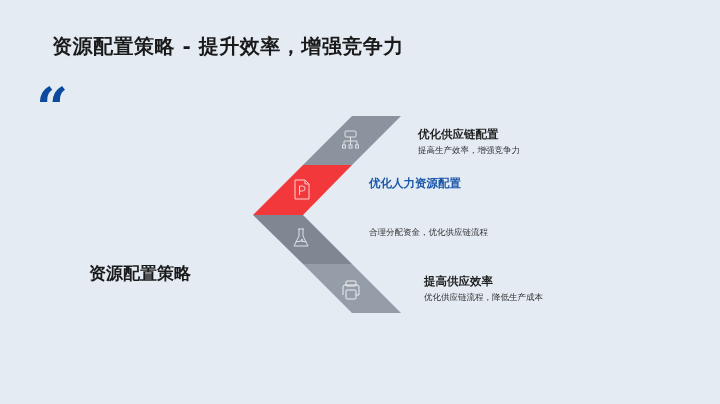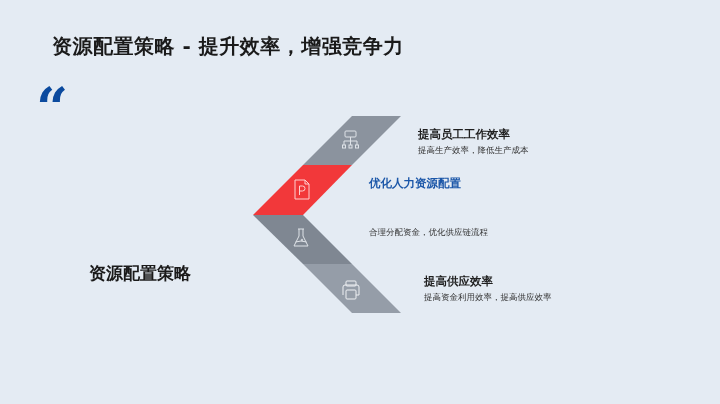--- a/index.html
+++ b/index.html
@@ -72,28 +72,28 @@
   </g>
 
   <g fill="none" stroke="#eef0f3" stroke-width="1">
     <rect x="346" y="281" width="10" height="5" rx="1"></rect>
     <path d="M343,295 L343,287 Q343,285 345,285 L357,285 Q359,285 359,287 L359,295 L356,295"></path>
     <rect x="346" y="290" width="10" height="9" rx="1"></rect>
   </g>
 </svg>
 
 <div class="item" style="left:418px; top:126px;">
-  <div class="h">提高员工工作效率</div>
-  <div class="d">提高生产效率，降低生产成本</div>
+  <div class="h">优化供应链配置</div>
+  <div class="d">提高生产效率，增强竞争力</div>
 </div>
 
 <div class="item active" style="left:369px; top:175px;">
   <div class="h">优化人力资源配置</div>
 </div>
 
 <div class="item" style="left:369px; top:224px;">
   <div class="d">合理分配资金，优化供应链流程</div>
 </div>
 
 <div class="item" style="left:424px; top:273px;">
   <div class="h">提高供应效率</div>
-  <div class="d">提高资金利用效率，提高供应效率</div>
+  <div class="d">优化供应链流程，降低生产成本</div>
 </div>
 
 </body></html>

